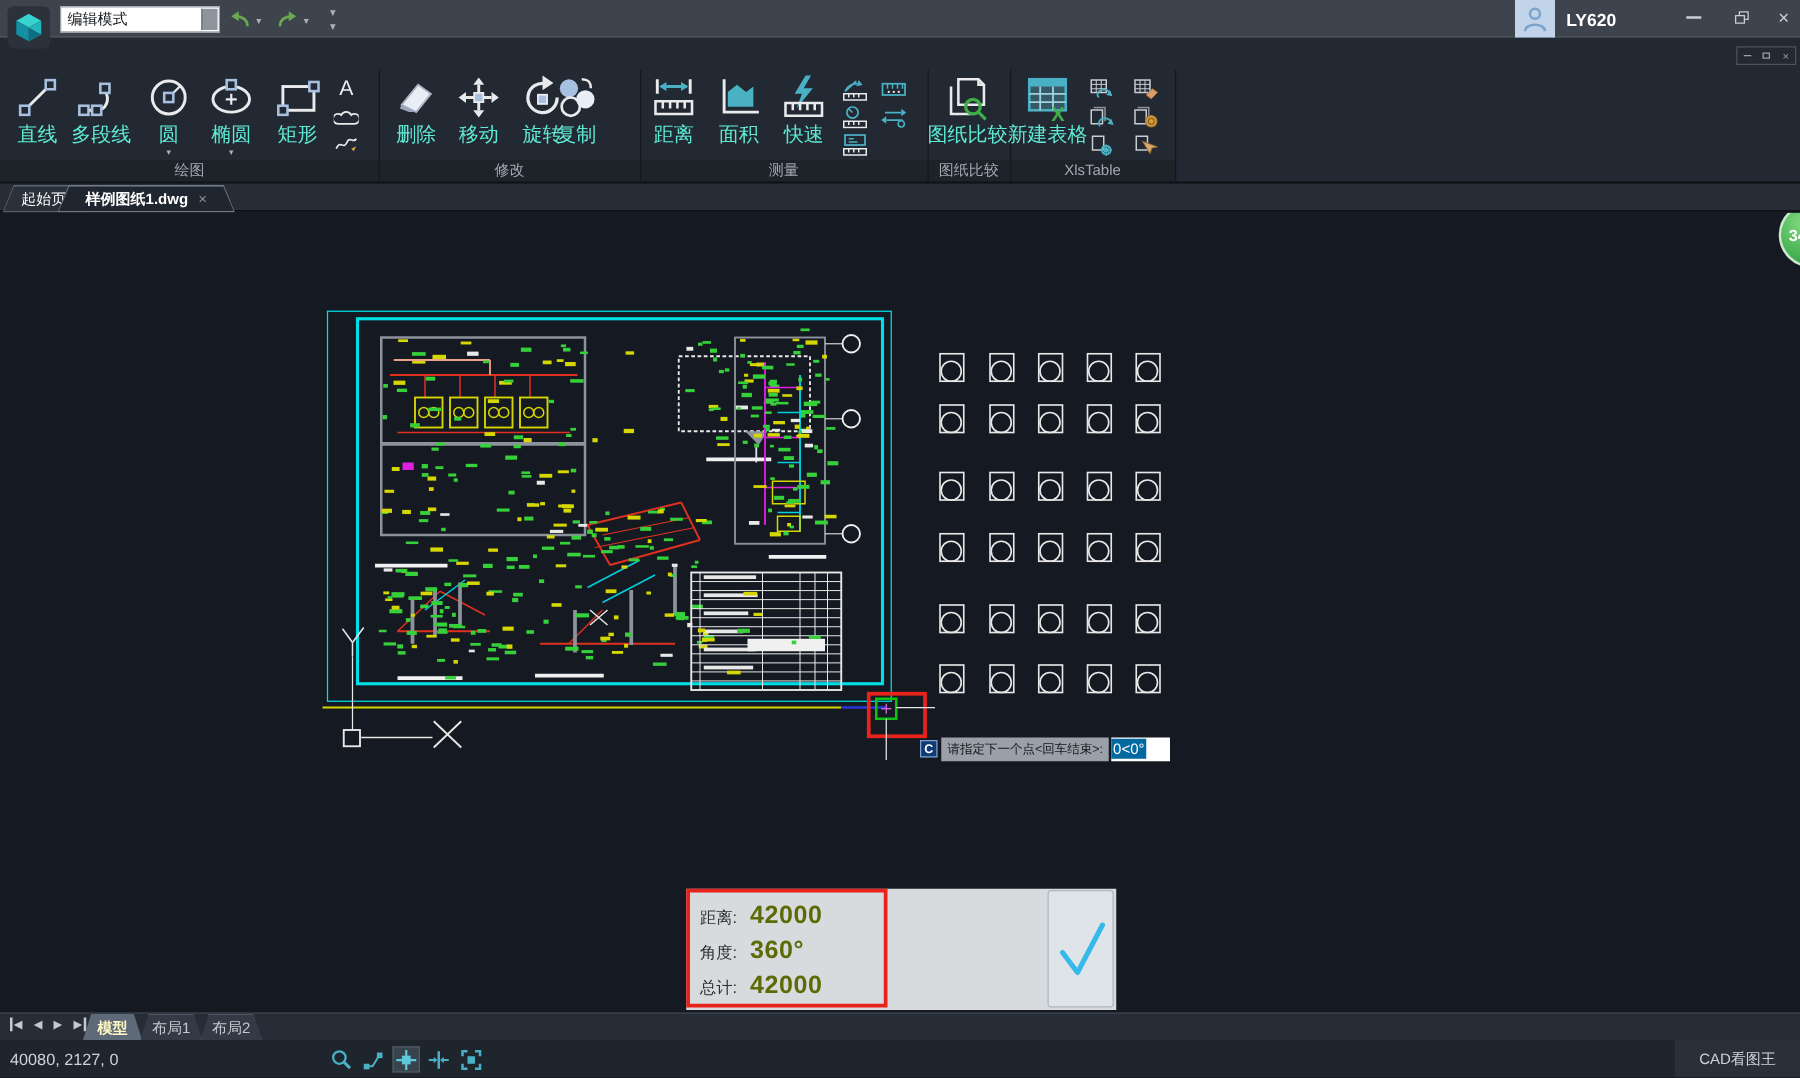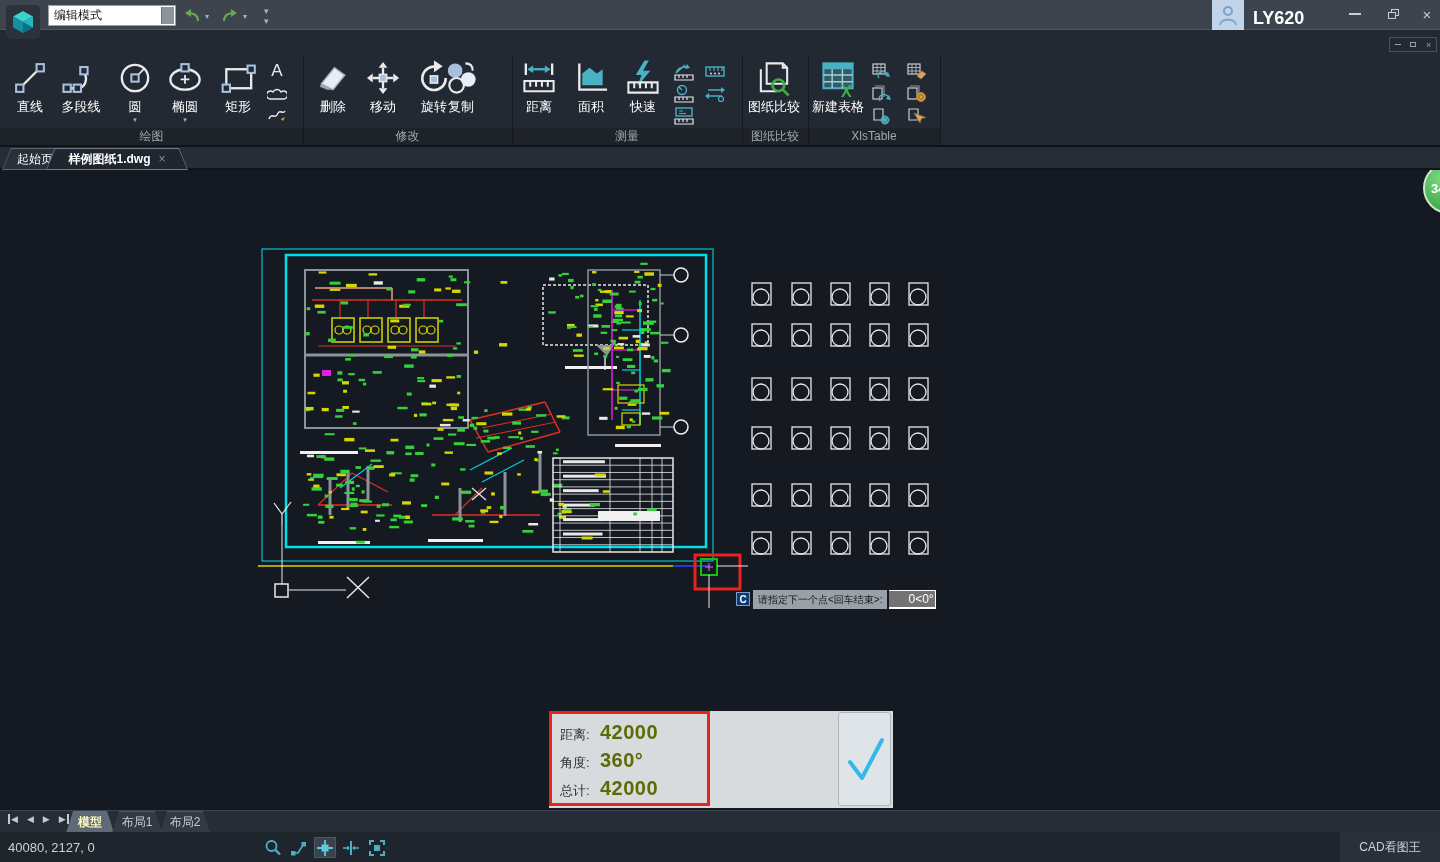--- a/index.html
+++ b/index.html
@@ -12,21 +12,21 @@
     background:#3d444d; border-bottom:1px solid #4d555e; z-index:30; }
   .logo { position:absolute; left:6px; top:5px; width:34px; height:34px; border-radius:5px;
     background:#2b323b; z-index:40; display:flex; align-items:center; justify-content:center; }
   .combo { position:absolute; left:48px; top:5px; width:128px; height:21px; background:#ffffff;
     border:1px solid #9aa0a8; color:#14181d; font-size:12px; line-height:19px; padding-left:5px; }
   .combo .cstrip { position:absolute; right:1px; top:1px; width:13px; height:17px; background:#8d949c; border-left:1px solid #6a717a; }
   .qat { position:absolute; top:7px; height:18px; display:flex; align-items:center; }
   .chev { color:#aab1b9; font-size:8px; margin:0 3px; }
   .ttext { position:absolute; left:0; right:0; top:8px; text-align:center; color:#c6cbd2; font-size:12px; }
   .avatar { position:absolute; left:1212px; top:0; width:32px; height:30px; background:#c2d4ea; display:flex; align-items:center; justify-content:center; }
-  .username { position:absolute; left:1253px; top:8px; color:#ffffff; font-size:18px; font-weight:bold; }
+  .username { position:absolute; left:1253px; top:8px; color:#ffffff; font-size:14px; font-weight:bold; }
   .winbtn { position:absolute; top:0; width:34px; height:28px; display:flex; align-items:center; justify-content:center; color:#c9ced5; }
   .wb-min  { left:1338px; } .wb-max { left:1376px; } .wb-close { left:1410px; font-size:15px; }
   .minbar { width:12px; height:2px; background:#c9ced5; }
   .restore { position:relative; width:11px; height:10px; }
   .restore i { position:absolute; border:1.5px solid #c9ced5; width:8px; height:7px; display:block; }
   .restore i.b { left:0; bottom:0; background:#3d444d; } .restore i.t { right:0; top:0; }
 
   
   .ribtabs { position:absolute; left:0; top:30px; width:1440px; height:26px; background:#2a313a; z-index:20; }
   .ribtab { position:absolute; top:3px; height:23px; line-height:23px; font-size:13px; color:#b9c0c8; padding:0 14px; }
@@ -35,21 +35,21 @@
   .mdibtns { position:absolute; left:1389px; top:37px; width:48px; height:15px; border:1px solid #4a525c;
     display:flex; align-items:center; justify-content:space-around; color:#9aa1a9; font-size:9px; z-index:25; }
   .mdibtns .mm { width:6px; height:1.5px; background:#9aa1a9; }
   .mdibtns .mr { width:6px; height:5px; border:1px solid #9aa1a9; }
 
   .ribbon { position:absolute; left:0; top:56px; width:1440px; height:91px; background:#232932; border-bottom:2px solid #0f1318; }
   .rgsep { position:absolute; top:0; width:1px; height:89px; background:#14181e; }
   .rlabelstrip { position:absolute; left:0; top:72px; width:940px; height:17px; background:#1d2329; }
   .rglabel { position:absolute; top:73px; height:16px; line-height:15px; text-align:center; color:#a0a8b2; font-size:12px; }
   .rbtn { position:absolute; top:3px; width:50px; height:68px; display:flex; flex-direction:column; align-items:center; }
-  .rbtn .lbl { font-size:13px; color:#ffffff; white-space:nowrap; margin-top:1px; }
+  .rbtn .lbl { font-size:16px; color:#5eead4; white-space:nowrap; margin-top:1px; }
   .rbtn .dd { font-size:7px; color:#aab1b9; line-height:7px; }
   .rsmall { position:absolute; width:26px; height:22px; display:flex; align-items:center; justify-content:center; }
 
   
   .doctabs { position:absolute; left:0; top:147px; width:1440px; height:23px; background:#262d36; border-bottom:2px solid #10141a; z-index:15; }
   .dtab { position:absolute; top:1px; height:22px; clip-path:polygon(9px 0, calc(100% - 9px) 0, 100% 100%, 0 100%); }
   .dtab .inner { position:absolute; inset:1px; clip-path:polygon(8.4px 0, calc(100% - 8.4px) 0, 100% 100%, 0 100%);
     display:flex; align-items:center; justify-content:center; font-size:12px; }
   .dtab.start { left:2px; width:66px; background:#59636e; }
   .dtab.start .inner { background:#2a313a; color:#ffffff; }
@@ -62,21 +62,21 @@
   .canvas svg.draw { position:absolute; left:0; top:0; }
   .badge { position:absolute; left:1423px; top:-8px; width:52px; height:52px; border-radius:50%;
     background:radial-gradient(circle at 35% 30%, #7fd87f, #3aa94a 70%); border:2px solid #cfe6cf;
     color:#ffffff; font-weight:bold; font-size:13px; display:flex; align-items:center; padding-left:6px; }
 
   .prompt { position:absolute; left:736px; top:419px; height:20px; display:flex; align-items:center; }
   .prompt .cicon { width:14px; height:14px; background:#0e3a75; border:1px solid #7f9fc8; color:#ffffff;
     font-size:10px; font-weight:bold; display:flex; align-items:center; justify-content:center; margin-right:3px; }
   .prompt .ptext { background:#9aa0a7; color:#14181d; font-size:10px; height:19px; line-height:19px; padding:0 5px; white-space:nowrap; }
   .prompt .pinput { width:47px; height:19px; background:#ffffff; margin-left:2px; display:flex; align-items:center; }
-  .prompt .sel { background:#737373; color:#ffffff; font-size:12px; padding:1px 1px 1px 19px; white-space:nowrap; }
+  .prompt .sel { background:#0369a1; color:#ffffff; font-size:12px; padding:1px 1px 1px 1px; white-space:nowrap; }
 
   .mpanel { position:absolute; left:549px; top:541px; width:344px; height:97px; background:#d8dbde; }
   .mpanel .redbox { position:absolute; left:0; top:0; width:161px; height:95px; border:3px solid #e8231b;
     padding:4px 0 0 8px; display:flex; flex-direction:column; justify-content:space-around; }
   .mrow { display:flex; align-items:baseline; }
   .mrow .ml { font-size:13px; color:#2b2f34; width:40px; }
   .mrow .mv { font-size:20px; font-weight:bold; color:#5c6b06; letter-spacing:0.5px; }
   .mpanel .okbtn { position:absolute; left:289px; top:1px; width:53px; height:94px; background:#dfe4e8;
     border:1px solid #aeb6be; border-radius:3px; display:flex; align-items:center; justify-content:center; }
 

